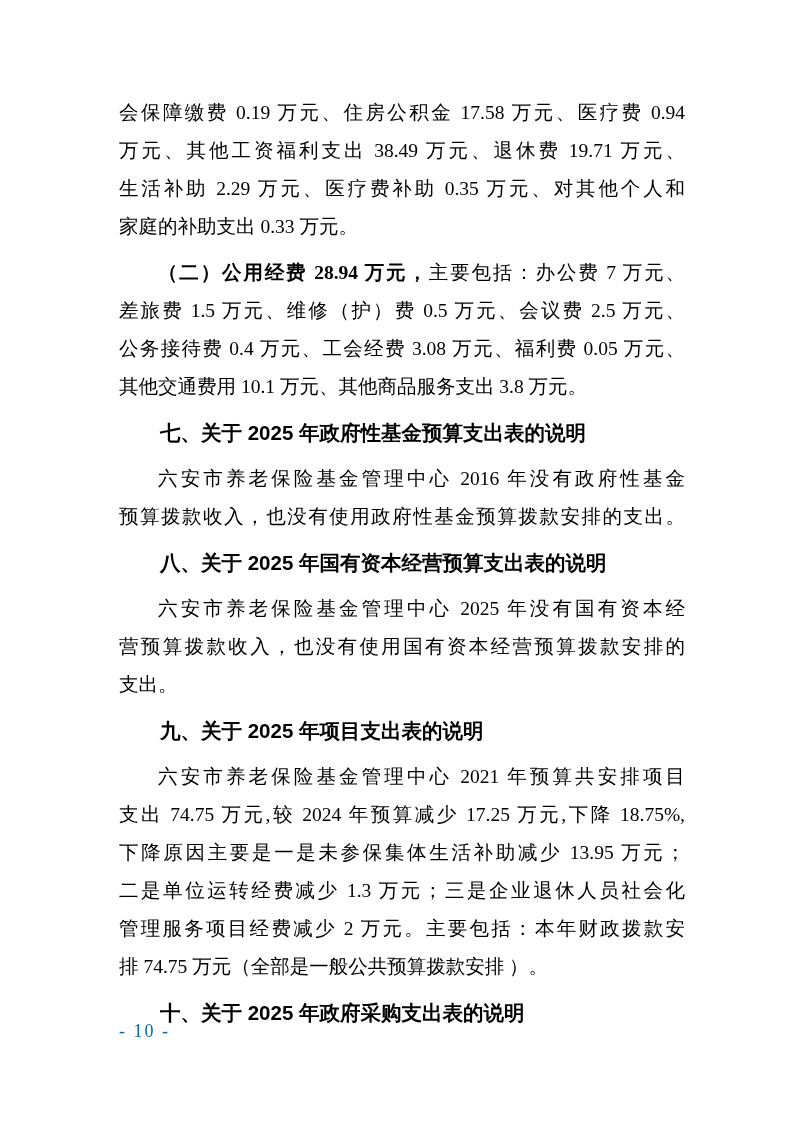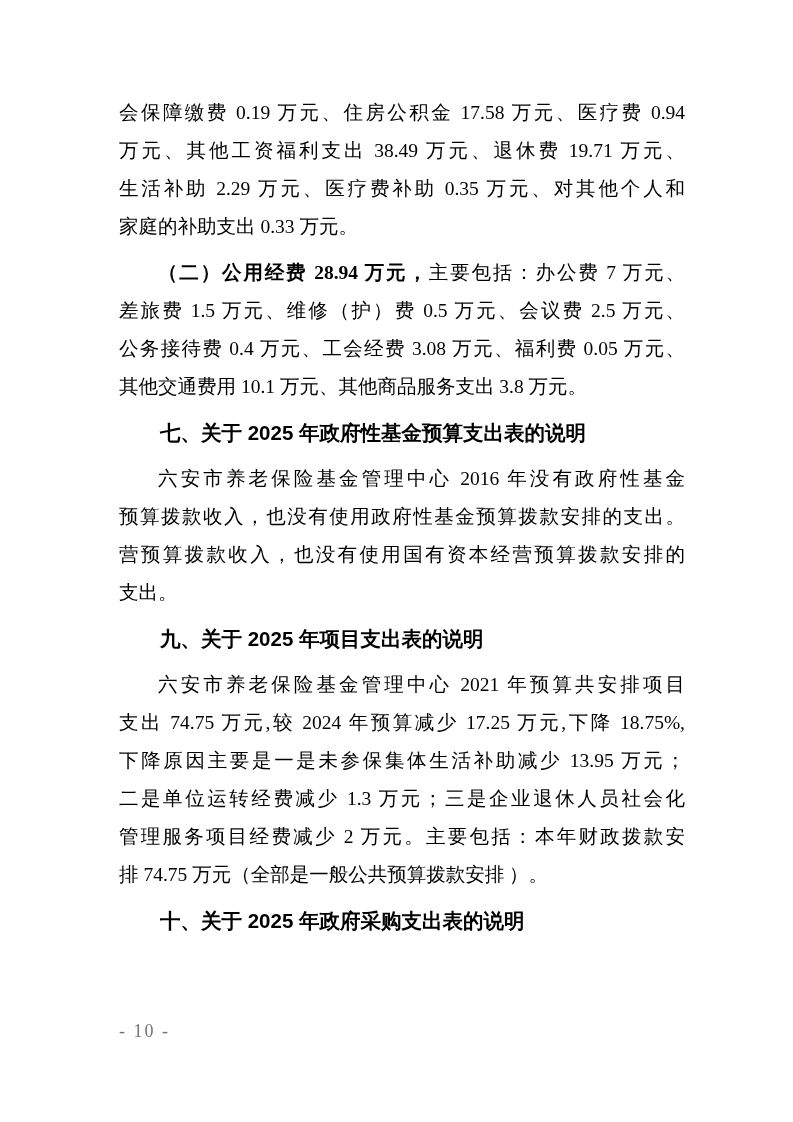--- a/index.html
+++ b/index.html
@@ -48,39 +48,41 @@
     font-weight: bold;
   }
   .page-num {
     position: absolute;
     left: 119px;
     top: 1012px;
     font-size: 18px;
     line-height: 38px;
     letter-spacing: 2px;
     font-family: "Liberation Serif", "DejaVu Serif", serif;
-    color: #737373;
+    color: #0369a1;
   }
 </style>
 </head>
 <body>
 
 <div class="page">
   <div class="content">
       <div class="line just">会保障缴费 0.19 万元、住房公积金 17.58 万元、医疗费 0.94</div>
       <div class="line just">万元、其他工资福利支出 38.49 万元、退休费 19.71 万元、</div>
       <div class="line just">生活补助 2.29 万元、医疗费补助 0.35 万元、对其他个人和</div>
       <div class="line">家庭的补助支出 0.33 万元。</div>
       <div class="line just indent"><span class="bold">（二）公用经费 28.94 万元，</span><span>主要包括：办公费 7 万元、</span></div>
       <div class="line just">差旅费 1.5 万元、维修（护）费 0.5 万元、会议费 2.5 万元、</div>
       <div class="line just">公务接待费 0.4 万元、工会经费 3.08 万元、福利费 0.05 万元、</div>
       <div class="line">其他交通费用 10.1 万元、其他商品服务支出 3.8 万元。</div>
       <div class="line heading indent">七、关于 2025 年政府性基金预算支出表的说明</div>
       <div class="line just indent">六安市养老保险基金管理中心 2016 年没有政府性基金</div>
       <div class="line just">预算拨款收入，也没有使用政府性基金预算拨款安排的支出。</div>
+      <div class="line heading indent">八、关于 2025 年国有资本经营预算支出表的说明</div>
+      <div class="line just indent">六安市养老保险基金管理中心 2025 年没有国有资本经</div>
       <div class="line just">营预算拨款收入，也没有使用国有资本经营预算拨款安排的</div>
       <div class="line">支出。</div>
       <div class="line heading indent">九、关于 2025 年项目支出表的说明</div>
       <div class="line just indent">六安市养老保险基金管理中心 2021 年预算共安排项目</div>
       <div class="line just">支出 74.75 万元,较 2024 年预算减少 17.25 万元,下降 18.75%,</div>
       <div class="line just">下降原因主要是一是未参保集体生活补助减少 13.95 万元；</div>
       <div class="line just">二是单位运转经费减少 1.3 万元；三是企业退休人员社会化</div>
       <div class="line just">管理服务项目经费减少 2 万元。主要包括：本年财政拨款安</div>
       <div class="line">排 74.75 万元（全部是一般公共预算拨款安排 ）。</div>
       <div class="line heading indent">十、关于 2025 年政府采购支出表的说明</div>

